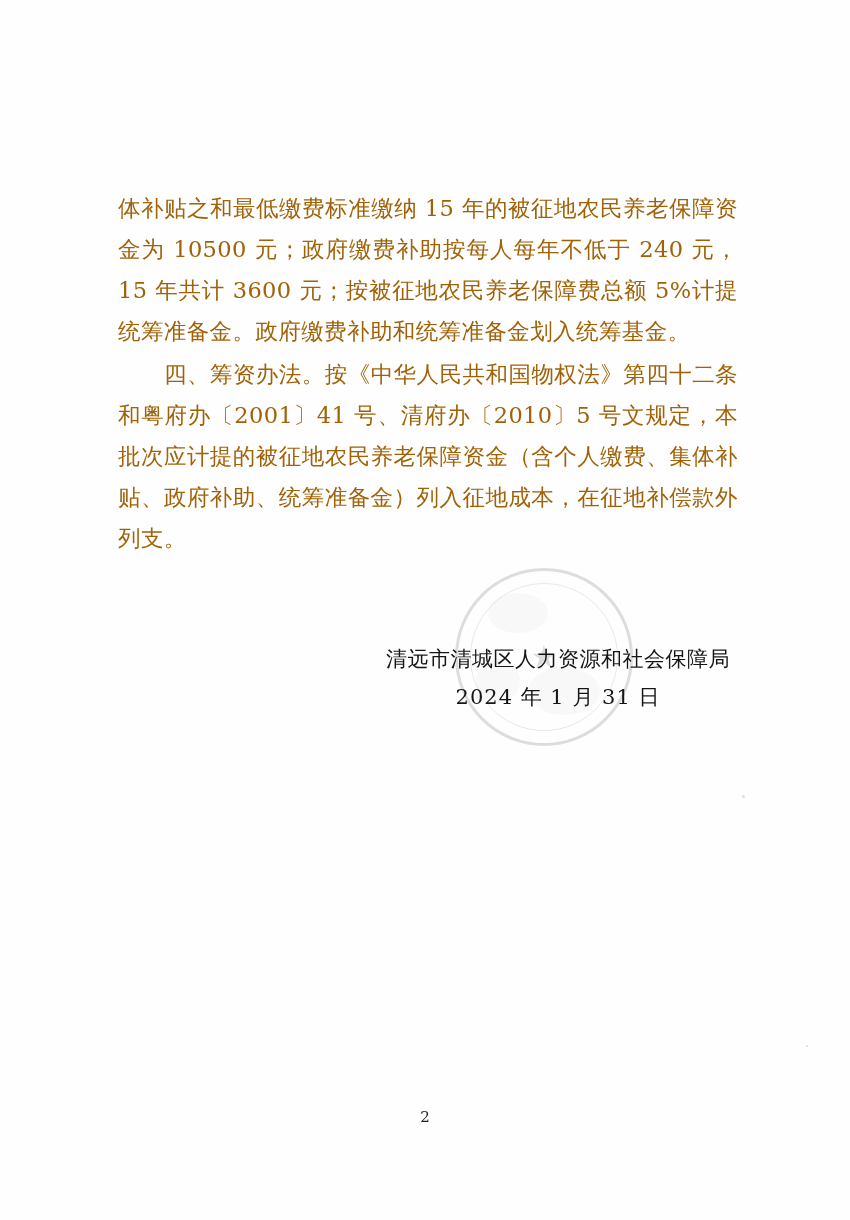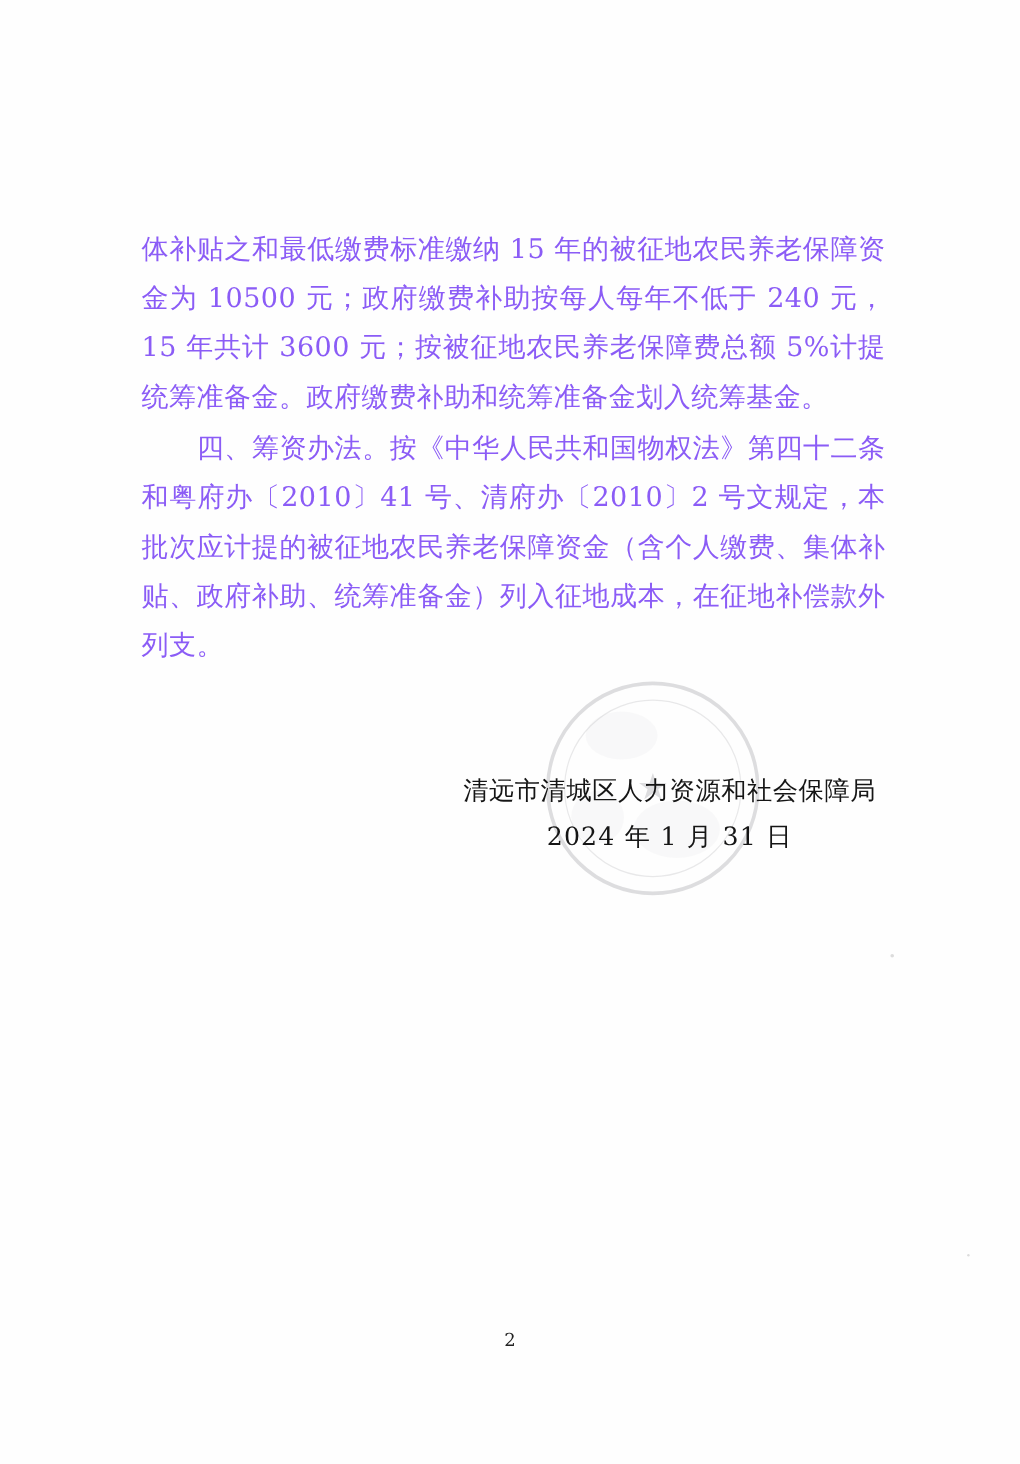--- a/index.html
+++ b/index.html
@@ -26,21 +26,21 @@
     top: 188px;
     width: 620px;
   }
   .para {
     font-size: 22.5px;
     line-height: 41px;
     letter-spacing: 0.4px;
     text-align: justify;
     text-justify: inter-character;
     margin: 0 0 0 0;
-    color: #8b5cf6;
+    color: #a16207;
   }
   .para + .para {
     margin-top: 2px;
   }
   .indent {
     text-indent: 46px;
   }
   .signature-block {
     position: absolute;
     right: 112px;
@@ -108,21 +108,21 @@
     border-radius: 50%;
   }
 </style>
 </head>
 <body>
 
 <div class="page">
 
   <div class="doc-body">
     <p class="para">体补贴之和最低缴费标准缴纳 15 年的被征地农民养老保障资金为 10500 元；政府缴费补助按每人每年不低于 240 元，15 年共计 3600 元；按被征地农民养老保障费总额 5%计提统筹准备金。政府缴费补助和统筹准备金划入统筹基金。</p>
-    <p class="para indent">四、筹资办法。按《中华人民共和国物权法》第四十二条和粤府办〔2010〕41 号、清府办〔2010〕2 号文规定，本批次应计提的被征地农民养老保障资金（含个人缴费、集体补贴、政府补助、统筹准备金）列入征地成本，在征地补偿款外列支。</p>
+    <p class="para indent">四、筹资办法。按《中华人民共和国物权法》第四十二条和粤府办〔2001〕41 号、清府办〔2010〕5 号文规定，本批次应计提的被征地农民养老保障资金（含个人缴费、集体补贴、政府补助、统筹准备金）列入征地成本，在征地补偿款外列支。</p>
   </div>
 
   <div class="seal">
     <div class="seal-star">★</div>
     <div class="seal-smudge" style="left:30px; top:22px; width:60px; height:40px;"></div>
     <div class="seal-smudge" style="left:70px; top:96px; width:72px; height:48px;"></div>
     <div class="seal-smudge" style="left:18px; top:88px; width:44px; height:44px;"></div>
   </div>
 
   <div class="signature-block">

